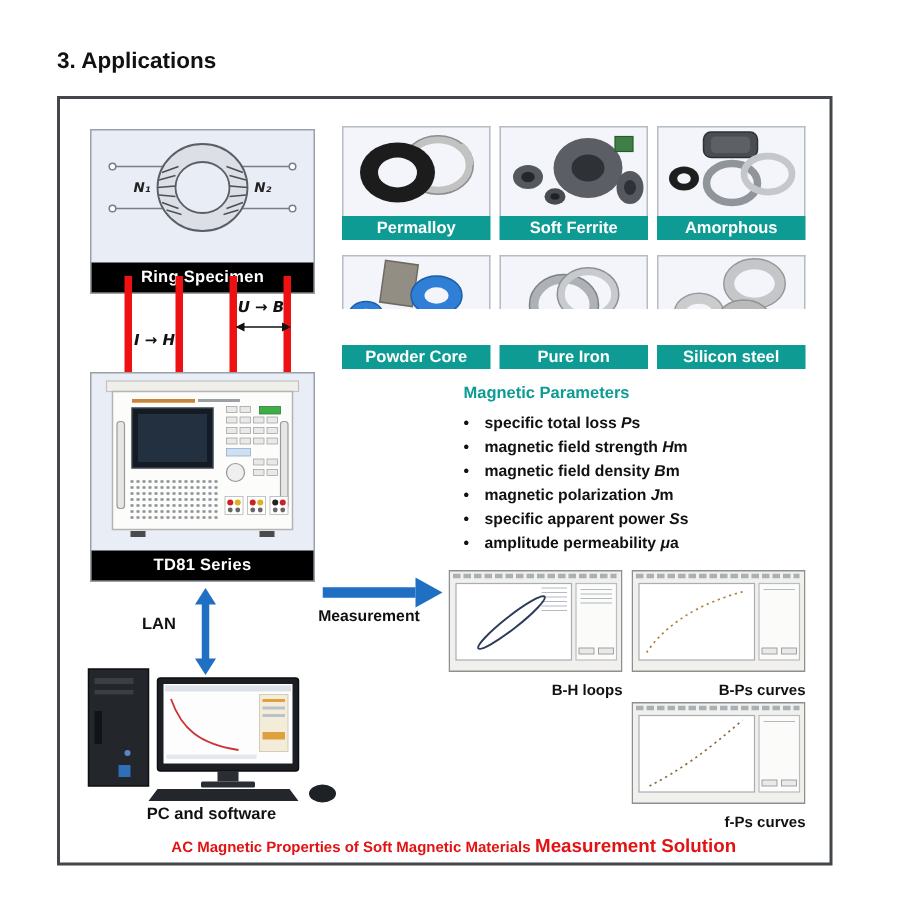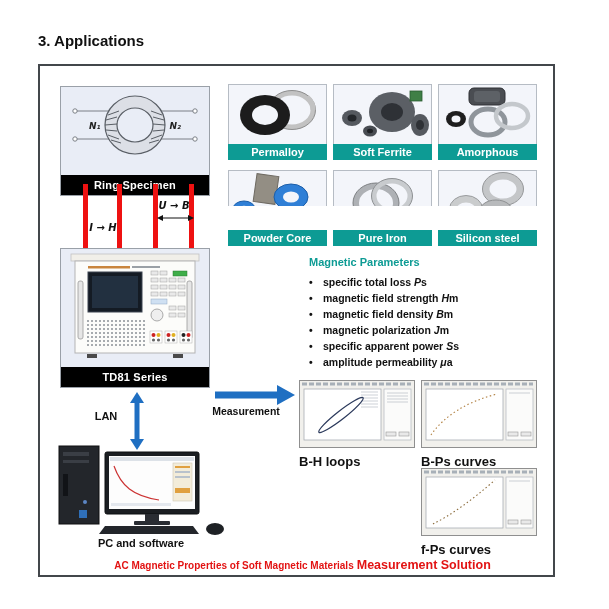--- a/index.html
+++ b/index.html
@@ -105,22 +105,22 @@
   .p-0 { top:210px; } .p-1 { top:226px; } .p-2 { top:242px; }
   .p-3 { top:258px; } .p-4 { top:274px; } .p-5 { top:290px; }
 
   
   .chartfig { position:absolute; width:116px; }
   .cf-1 { left:259px; top:314px; }
   .cf-2 { left:381px; top:314px; }
   .cf-3 { left:259px; top:402px; }
   .cf-4 { left:381px; top:402px; }
   .chartfig .caption {
-    display:block; text-align:left; margin-top:2px;
-    font-size:13px; font-weight:bold; color:#111;
+    display:block; text-align:right; margin-top:2px;
+    font-size:10px; font-weight:bold; color:#111;
   }
 
   
   .footer {
     position:absolute; left:0; right:0; top:489px; text-align:center;
     color:#e21313; white-space:nowrap;padding-left:12px;
   }
   .footer .pre { font-size:10px; font-weight:bold; margin-right:3px; }
   .footer .emph { font-size:12.5px; font-weight:bold; }
 </style>

